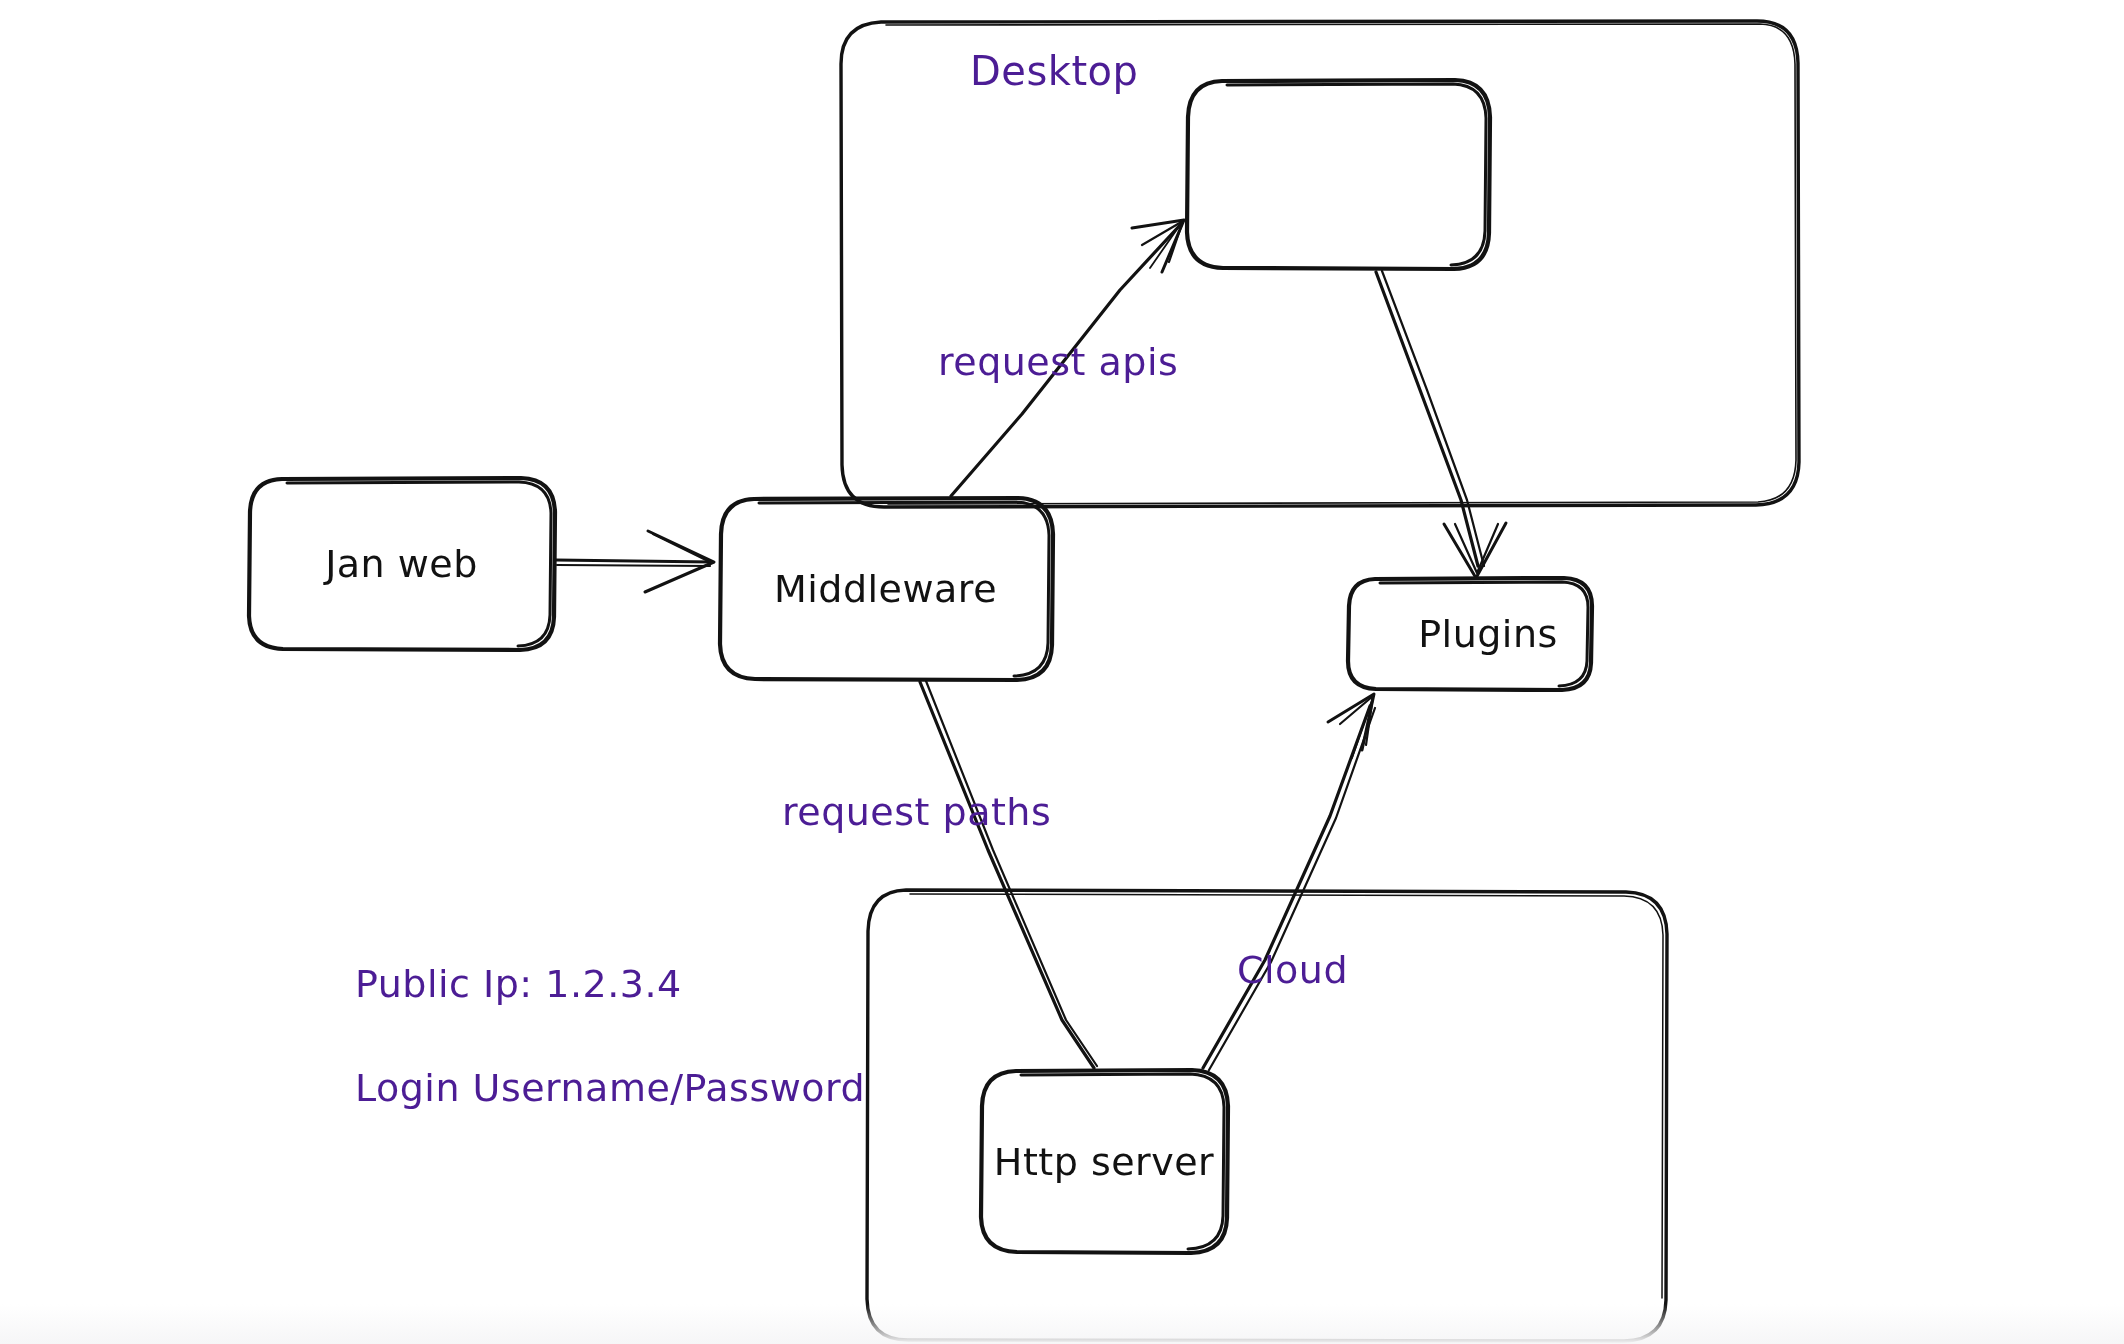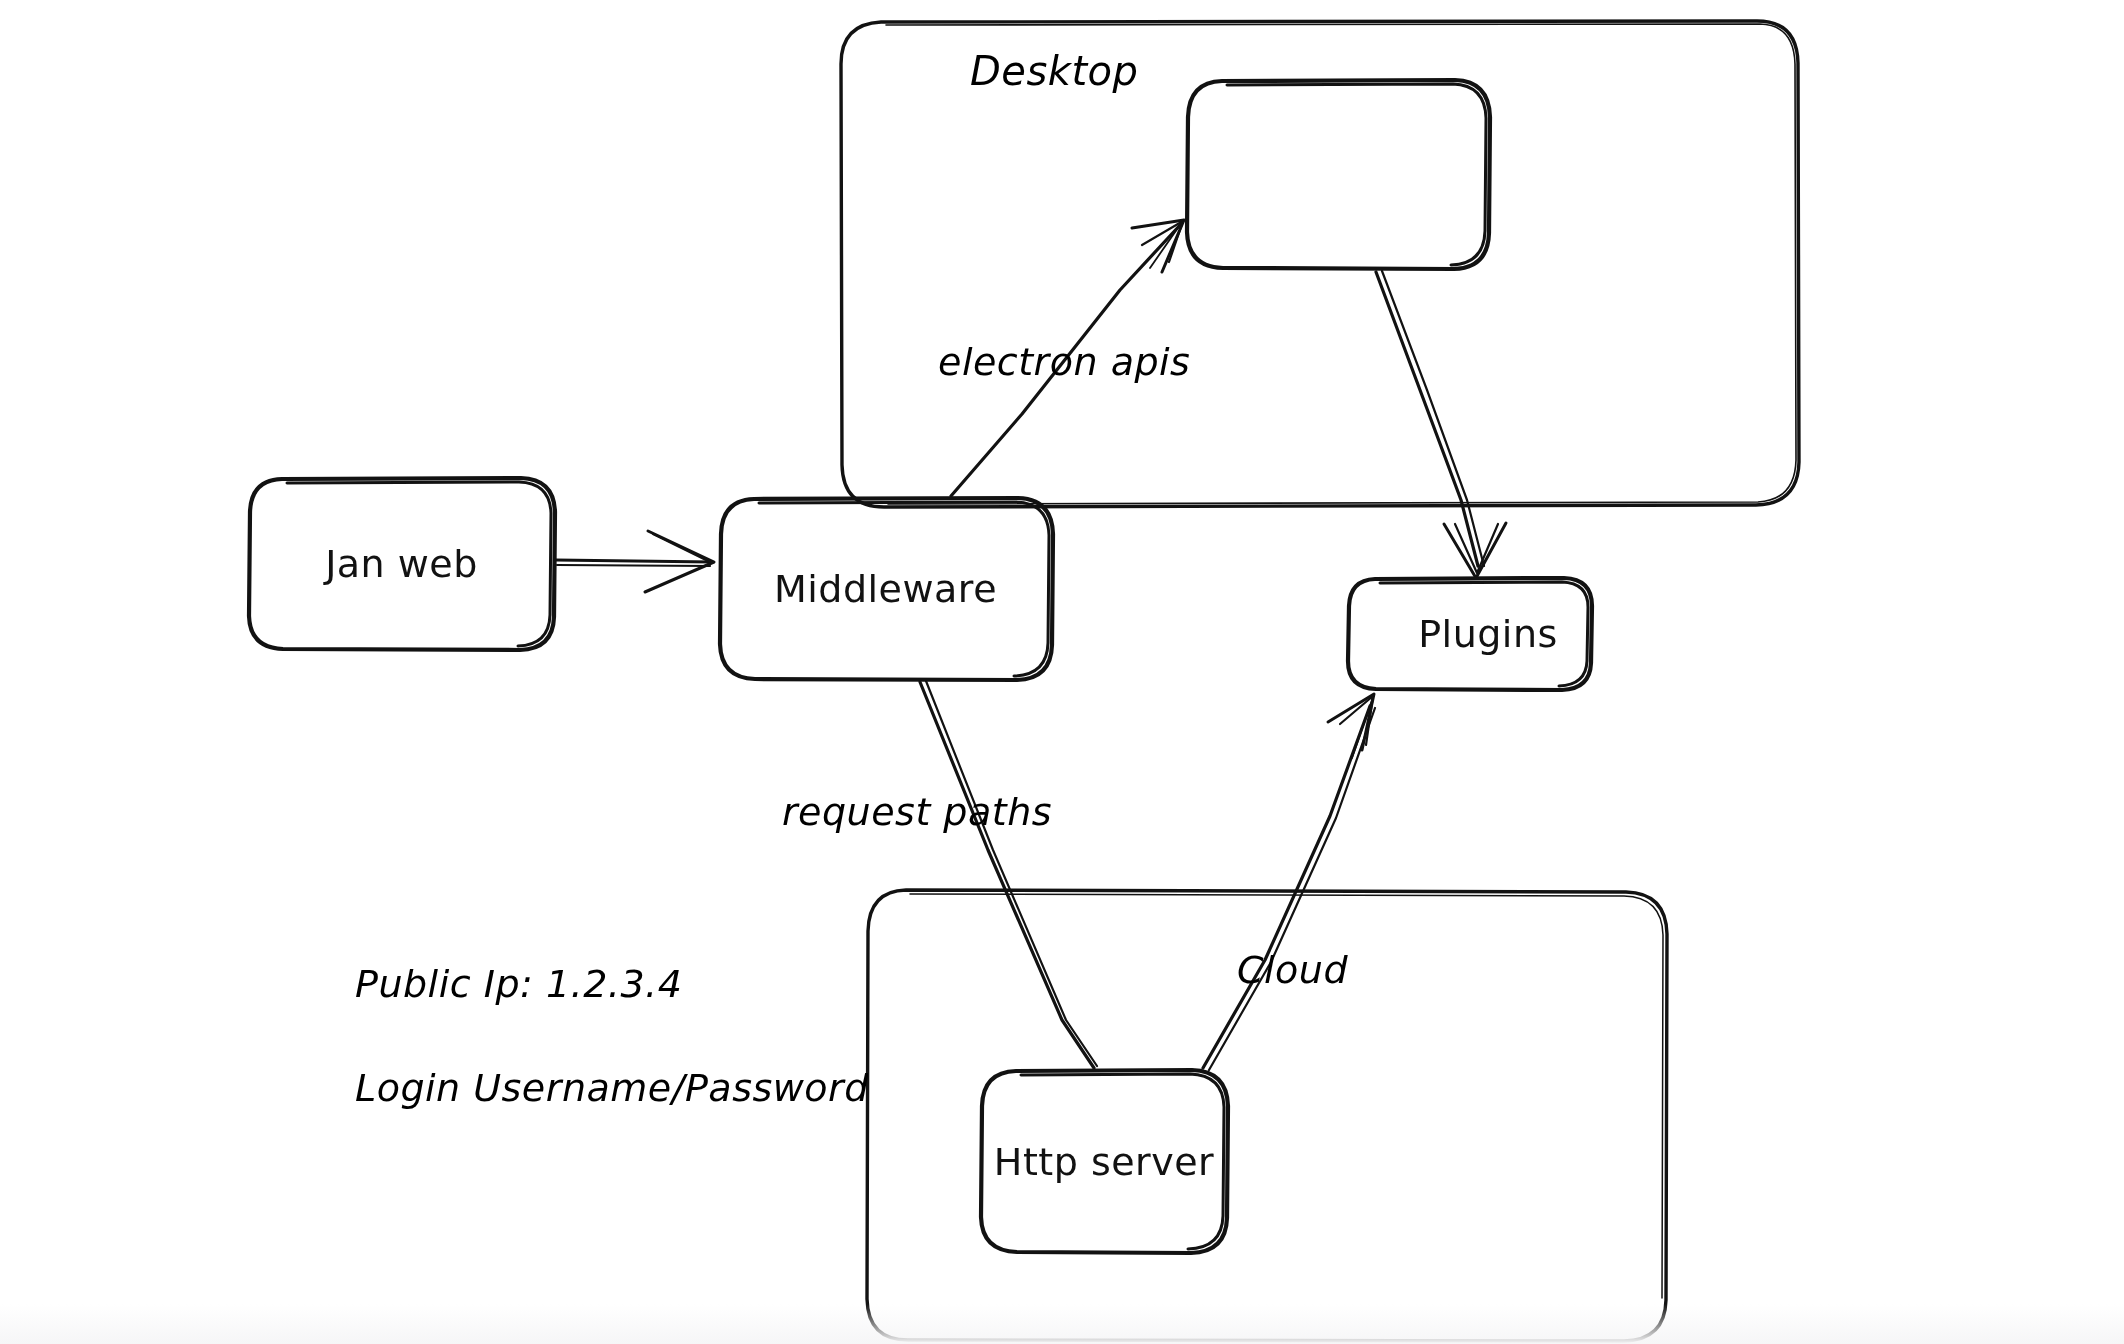--- a/index.html
+++ b/index.html
@@ -18,27 +18,26 @@
   }
   #sketch {
     position: absolute;
     left: 0;
     top: 0;
     width: 2124px;
     height: 1344px;
   }
   .hand-label {
     position: absolute;
-    color: #000000;
+    color: #4c1d95;
     white-space: nowrap;
     font-family: "DejaVu Sans", sans-serif;
     font-weight: 400;
     letter-spacing: 0.5px;
     transform-origin: left top;
-    font-style: italic;
   }
   .node-label {
     position: absolute;
     display: flex;
     align-items: center;
     justify-content: center;
     color: #121212;
     white-space: nowrap;
     font-family: "DejaVu Sans", sans-serif;
     letter-spacing: 0.5px;
@@ -150,21 +149,21 @@
 
   <div class="node-label" style="left:248px; top:478px; width:307px; height:172px; font-size:38px;text-align:center;">Jan web</div>
 
   <div class="node-label" style="left:718px; top:498px; width:335px; height:182px; font-size:38px;">Middleware</div>
 
 
   <div class="node-label" style="left:1347px; top:578px; width:282px; height:112px; font-size:38px;">Plugins</div>
 
   <div class="node-label" style="left:980px; top:1070px; width:248px; height:183px; font-size:38px;">Http server</div>
 
-  <div class="hand-label" style="left:938px; top:340px; font-size:38px;">electron apis</div>
+  <div class="hand-label" style="left:938px; top:340px; font-size:38px;">request apis</div>
 
   <div class="hand-label" style="left:762px; top:790px; font-size:38px;margin-left:20px;">request paths</div>
 
   <div class="hand-label" style="left:1237px; top:948px; font-size:38px;">Cloud</div>
 
   <div class="hand-label" style="left:355px; top:962px; font-size:38px;">Public Ip: 1.2.3.4</div>
 
   <div class="hand-label" style="left:355px; top:1020px; font-size:38px; overflow:hidden; width:513px;margin-top:46px;">Login Username/Password</div>
 
   <div class="node-hit" style="left:248px; top:478px; width:307px; height:172px;"></div>

